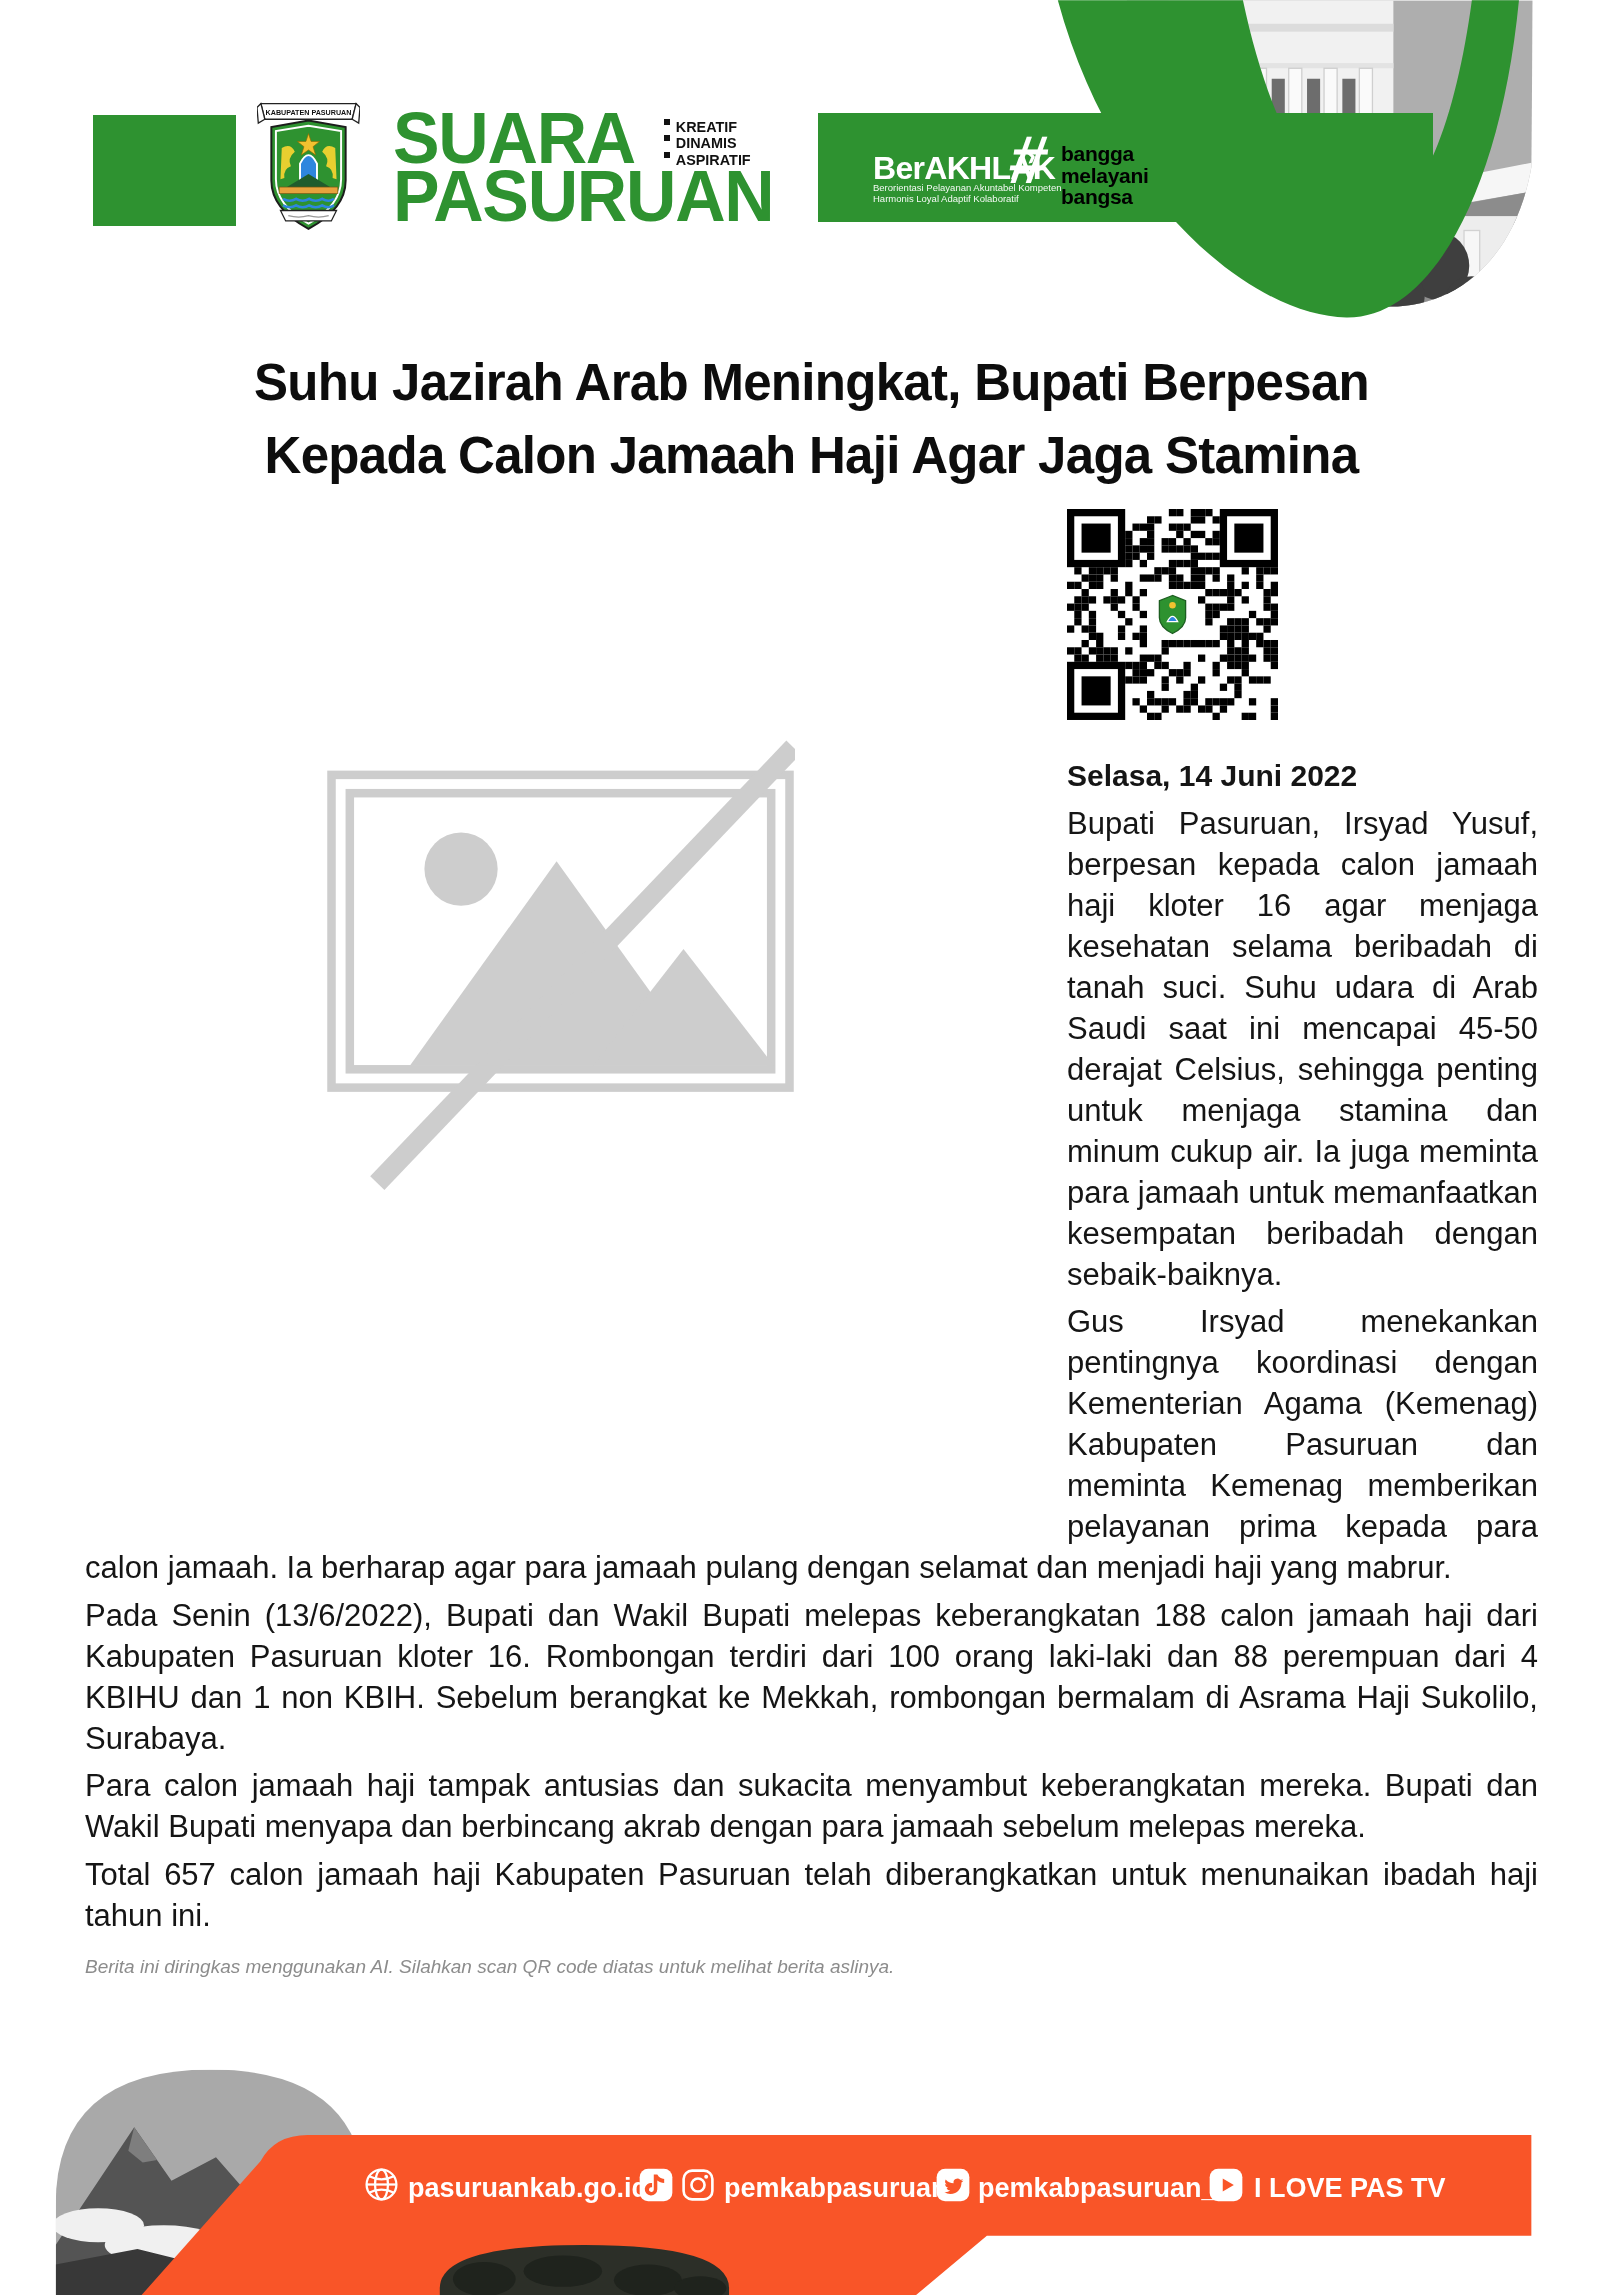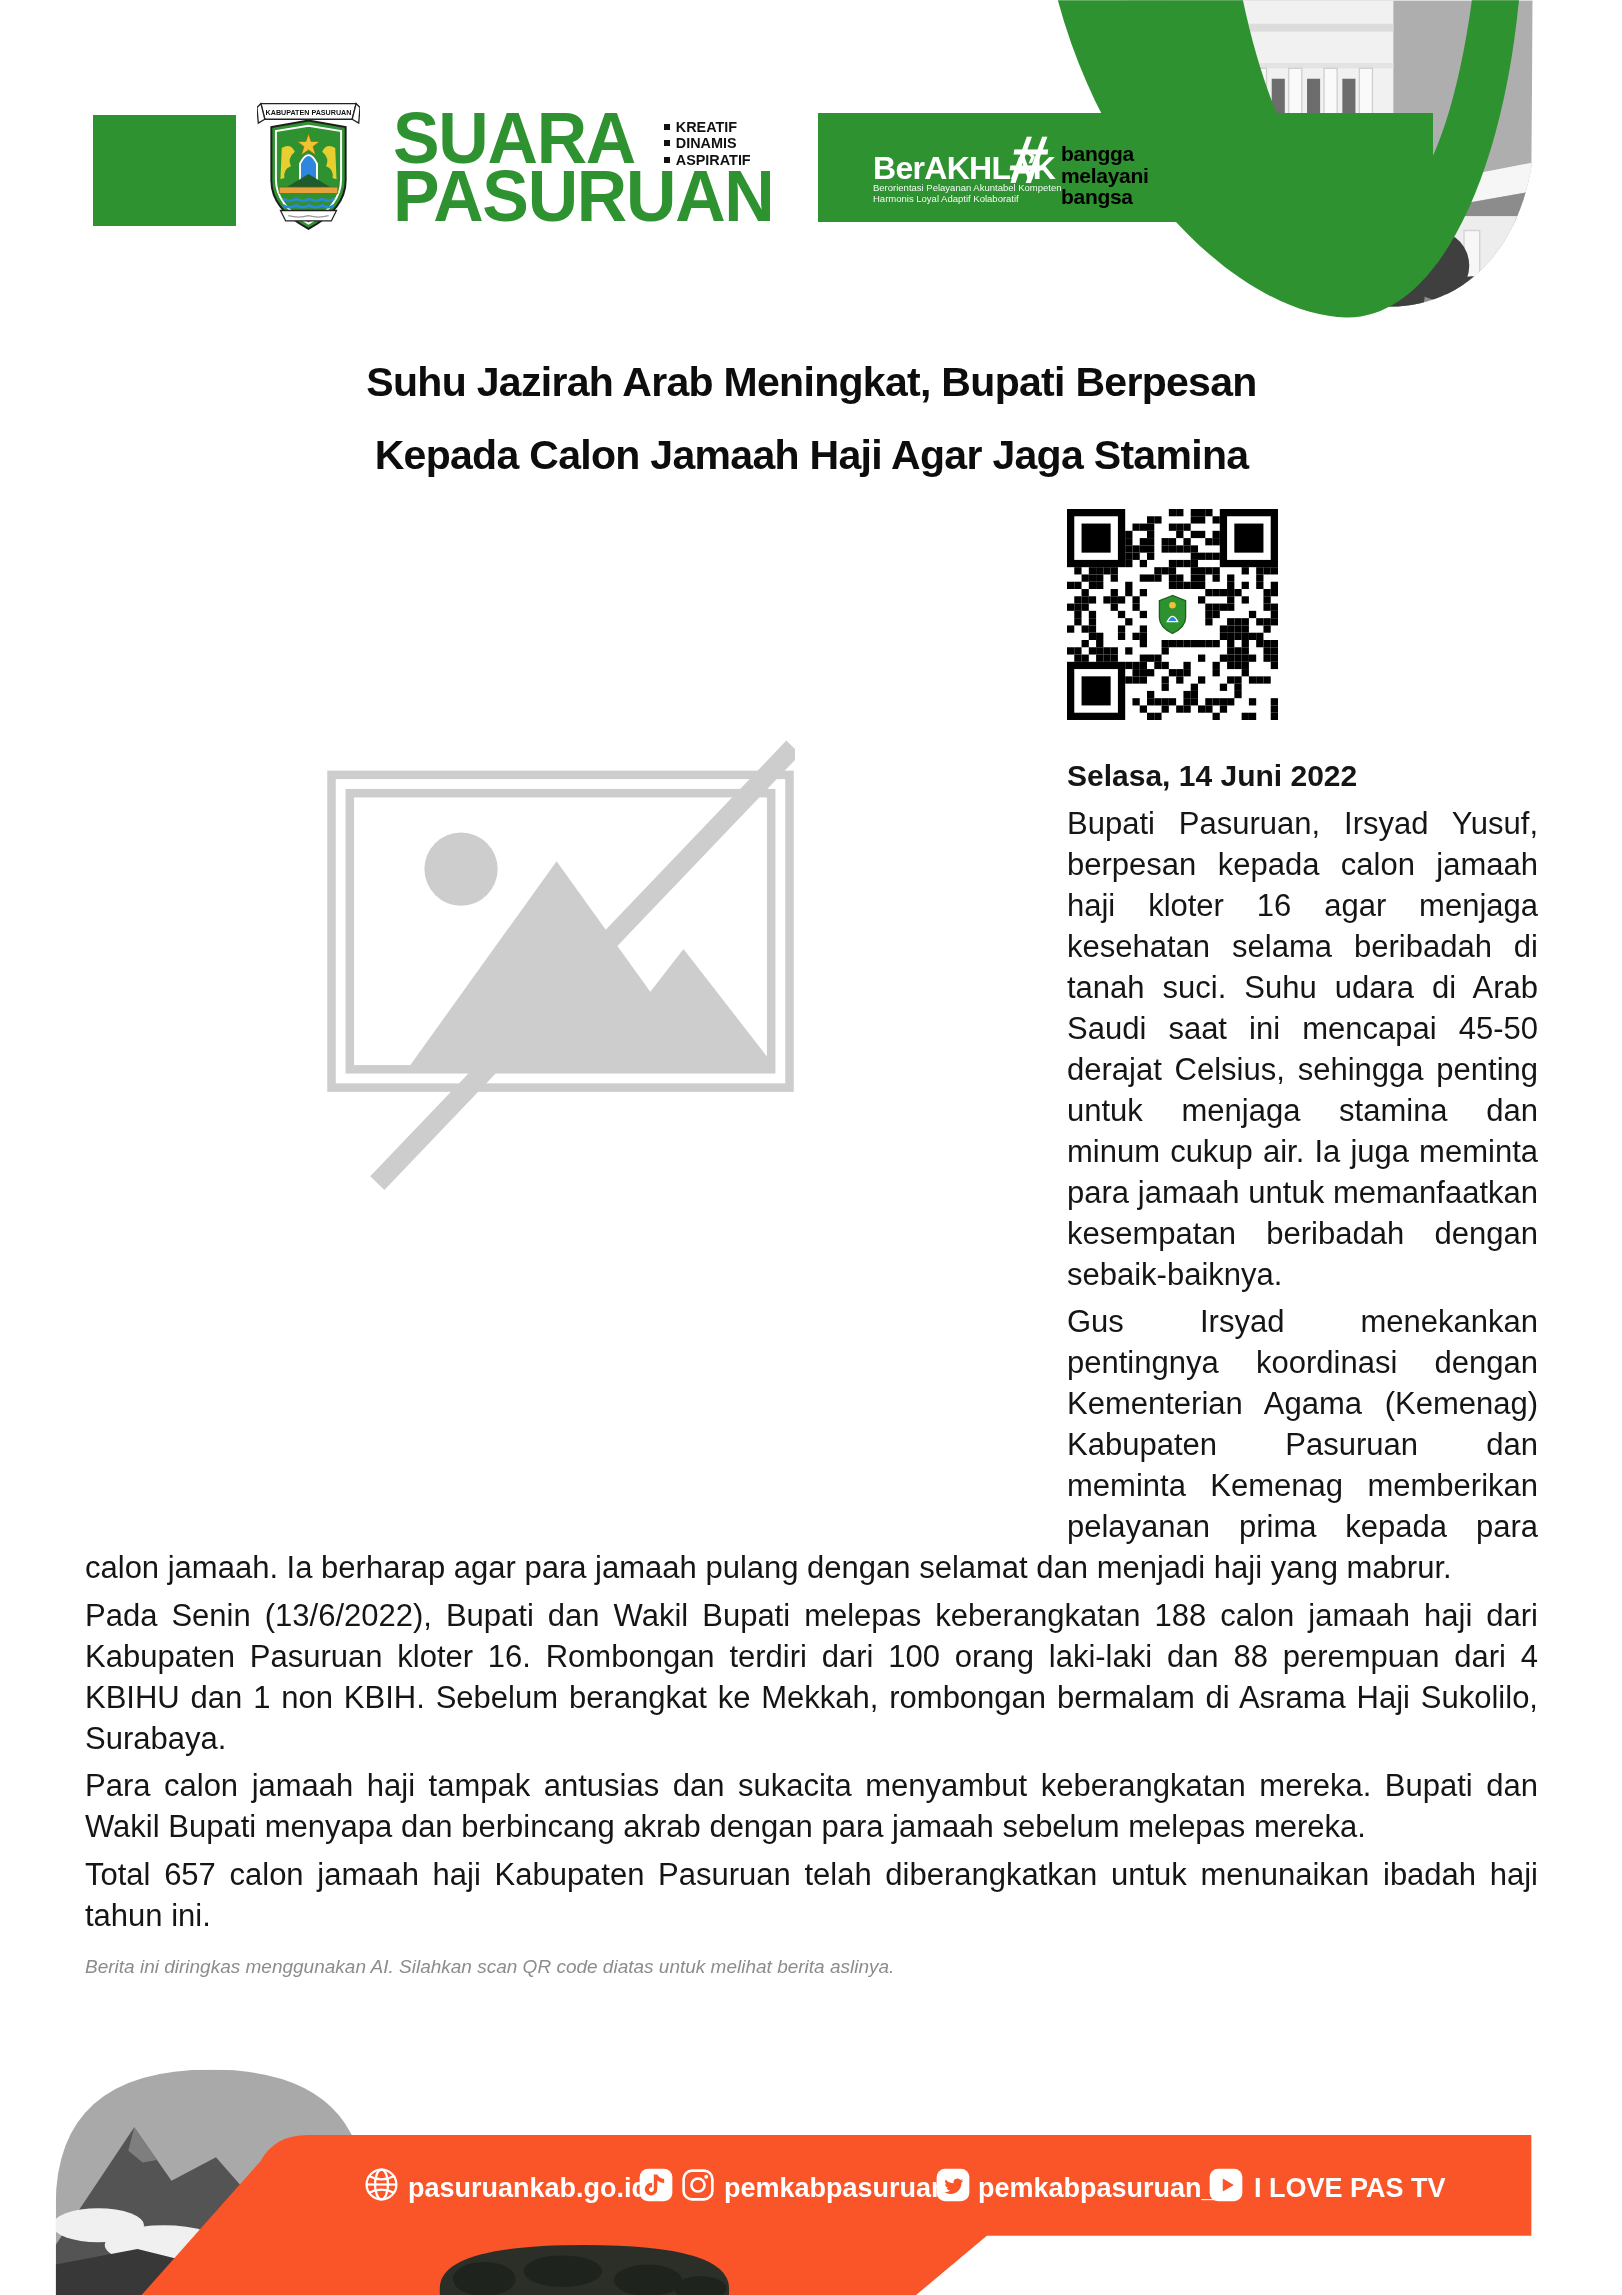--- a/index.html
+++ b/index.html
@@ -5,36 +5,36 @@
   html,body{margin:0;padding:0;background:#e8e8e8;}
   .page{position:relative;width:1622px;height:2295px;background:#ffffff;overflow:hidden;
         font-family:Liberation Sans, sans-serif;color:#151515;}
   .abs{position:absolute;}
 
   
   .green-block{left:93px;top:115px;width:143px;height:111px;background:var(--green);}
   .brand{left:393px;top:109px;line-height:58px;font-weight:bold;font-size:72px;
          letter-spacing:-1.3px;color:var(--green);transform:scaleX(.97);transform-origin:left top;white-space:nowrap;}
   .tagline{left:664px;top:119px;}
-  .tagline .row{display:flex;align-items:center;height:15.7px;margin-bottom:0.7px;}
+  .tagline .row{display:flex;align-items:flex-start;height:15.7px;margin-bottom:0.7px;}
   .tagline .bullet{width:5.9px;height:5.9px;background:#111;margin-right:5.9px;flex:0 0 auto;}
   .tagline .lbl{font-size:14.4px;font-weight:bold;color:#111;letter-spacing:0px;white-space:nowrap;}
 
   .green-band{left:818px;top:113px;width:615px;height:109px;background:var(--green);}
   .berakhlak{position:absolute;left:55px;top:37px;color:#fff;font-weight:bold;font-size:32px;
              letter-spacing:-0.7px;white-space:nowrap;}
   .ber-arrow{position:absolute;left:208px;top:26px;color:#fff;font-size:29px;font-weight:bold;transform:rotate(-12deg);}
   .ber-sub{position:absolute;left:55px;top:69px;color:#fff;font-size:9.5px;line-height:11px;white-space:nowrap;opacity:.95;}
   .hash-sym{position:absolute;left:192px;top:11.8px;color:#fff;font-size:68px;font-weight:bold;
             transform:skewX(-8deg);line-height:68px;}
   .hash-words{position:absolute;left:243px;top:30px;color:#000000;font-weight:bold;font-size:21px;line-height:21.6px;letter-spacing:-0.3px;}
 
   
   .title{left:0;top:346px;width:1623px;text-align:center;font-weight:bold;color:#0d0d0d;
-         font-size:41px;line-height:73px;letter-spacing:-0.7px;}
+         font-size:51px;line-height:73px;letter-spacing:-0.7px;}
 
   
   .article{left:85px;top:495px;width:1453px;font-size:31px;line-height:41px;text-align:justify;}
   .img-cell{float:left;width:982px;height:1013px;}
   .ph-svg{display:block;margin:238px 0 0 241px;}
   .no-image{width:469px;margin-left:241px;text-align:center;font-size:73px;line-height:73px;
             color:#c9c9c9;font-weight:400;letter-spacing:0.7px;}
   .qr{display:block;margin-top:14.4px;}
   .date{margin-top:35px;font-size:30px;font-weight:bold;}
   .article p{margin:6.5px 0 0 0;}

